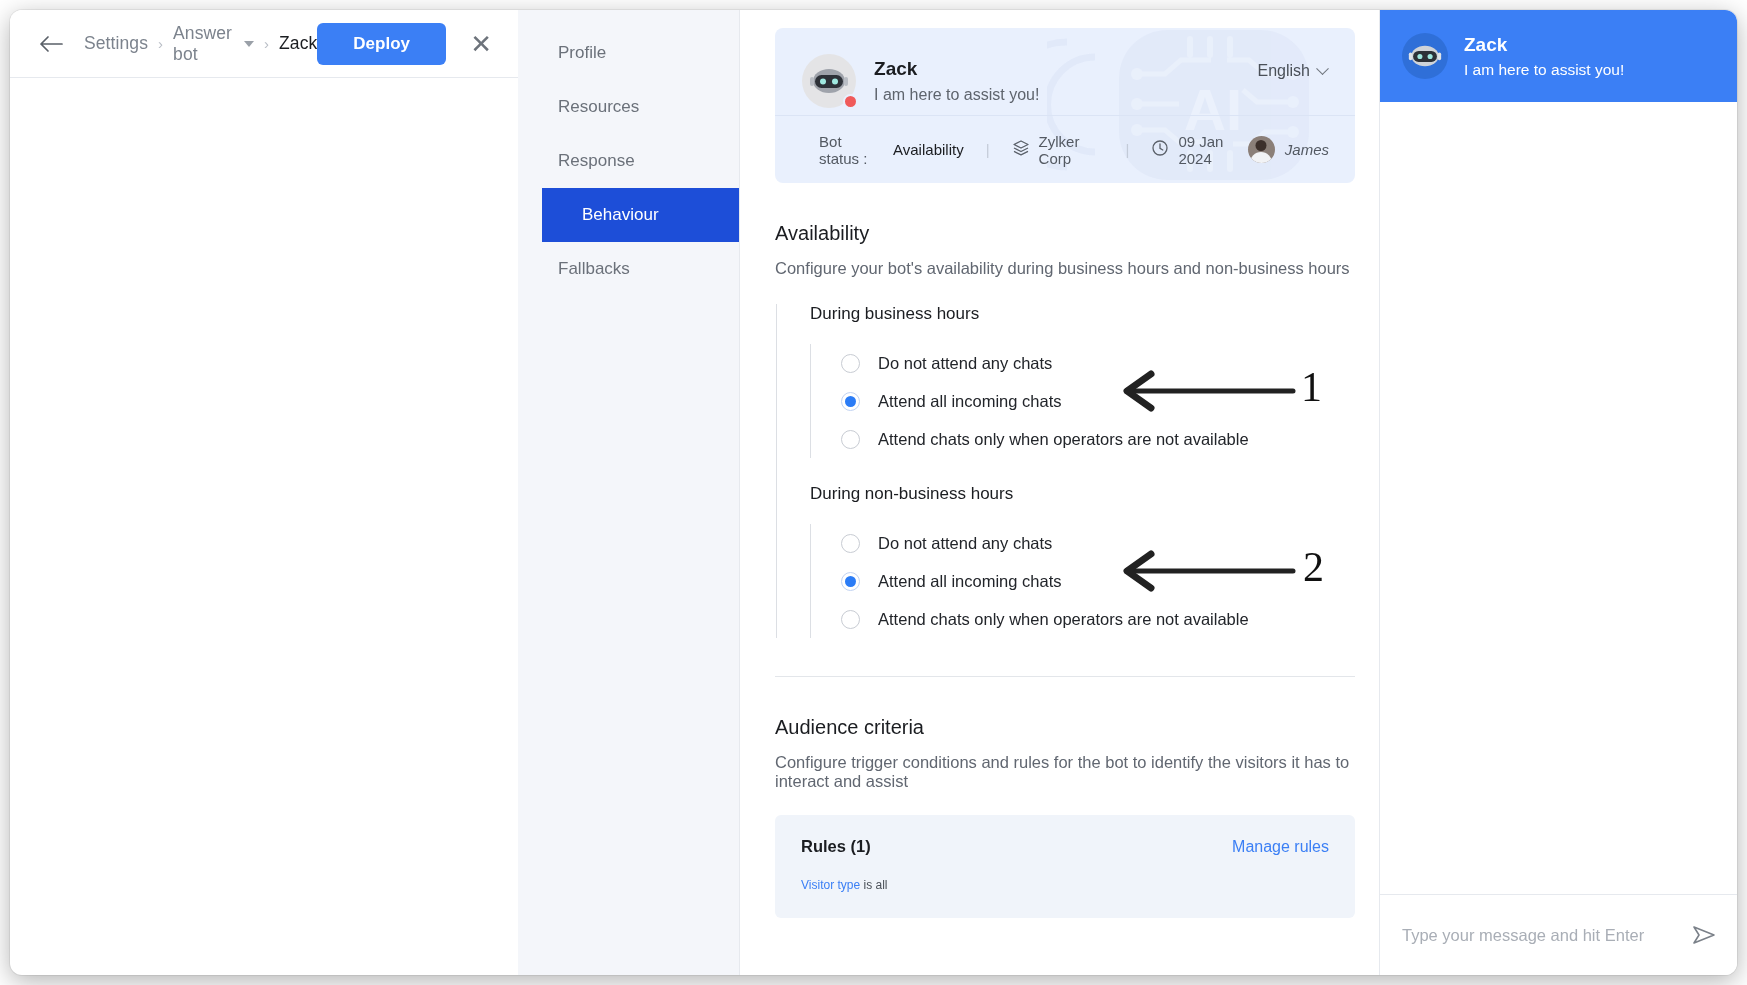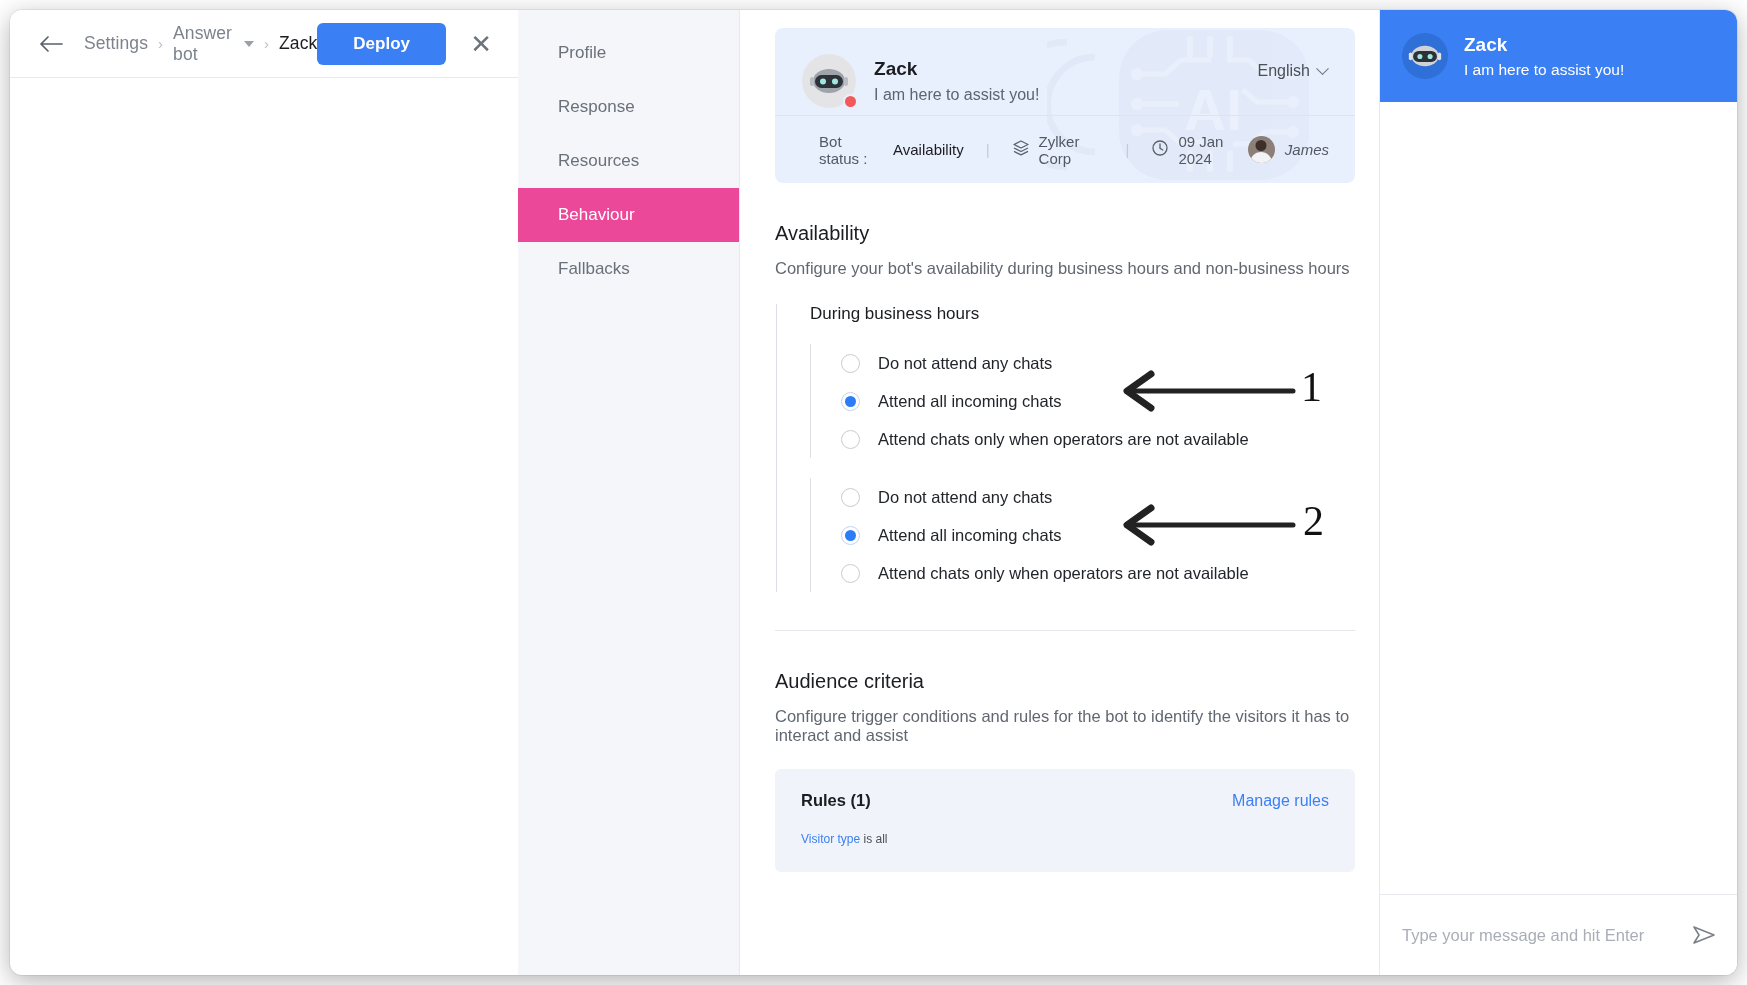--- a/index.html
+++ b/index.html
@@ -70,21 +70,21 @@
     background: #f4f6fa;
     border-right: 1px solid #e6e9ee;
     padding-top: 16px;
   }
   .side-item {
     height: 54px; display: flex; align-items: center;
     padding-left: 40px;
     font-size: 17px; color: #6b717a;
     cursor: pointer;
   }
-  .side-item.active { background: #ec4899; color: #ffffff; }
+  .side-item.active { background: #1d4ed8; color: #ffffff; margin-left: 24px; }
 
   
   .content {
     flex: 1; min-width: 0; background: #fff;
     padding: 18px 0 0 0; overflow: hidden; position: relative;
   }
 
   
   .bot-card {
     margin: 0 24px 0 35px;
@@ -245,22 +245,22 @@
     <div class="topbar-right">
       <button class="deploy-btn">Deploy</button>
       <div class="close-x">✕</div>
     </div>
   </div>
 
   <div class="body">
 
     <div class="sidebar">
       <div class="side-item">Profile</div>
+      <div class="side-item">Resources</div>
       <div class="side-item">Response</div>
-      <div class="side-item">Resources</div>
       <div class="side-item active">Behaviour</div>
       <div class="side-item">Fallbacks</div>
     </div>
 
     <div class="content">
 
       <div class="bot-card">
         <div class="ai-watermark">
           <svg width="300" height="165" viewBox="0 0 300 165" fill="none">
             <g stroke="#dae3f6" stroke-width="7" fill="none" opacity="0.9">
@@ -375,20 +375,21 @@
                 <span class="anno-num" style="left:460px; top:-19px;">1</span>
               </div>
               <div class="radio-row">
                 <span class="radio"></span>
                 <span class="radio-label">Attend chats only when operators are not available</span>
               </div>
             </div>
           </div>
 
           <div>
+            <div class="group-title group2-title">During non-business hours</div>
             <div class="radio-list">
               <div class="radio-row">
                 <span class="radio"></span>
                 <span class="radio-label">Do not attend any chats</span>
               </div>
               <div class="radio-row">
                 <span class="radio checked"></span>
                 <span class="radio-label">Attend all incoming chats</span>
                 <span class="anno" style="left:280px; top:-12px;">
                   <svg width="200" height="42" viewBox="0 0 200 42">

